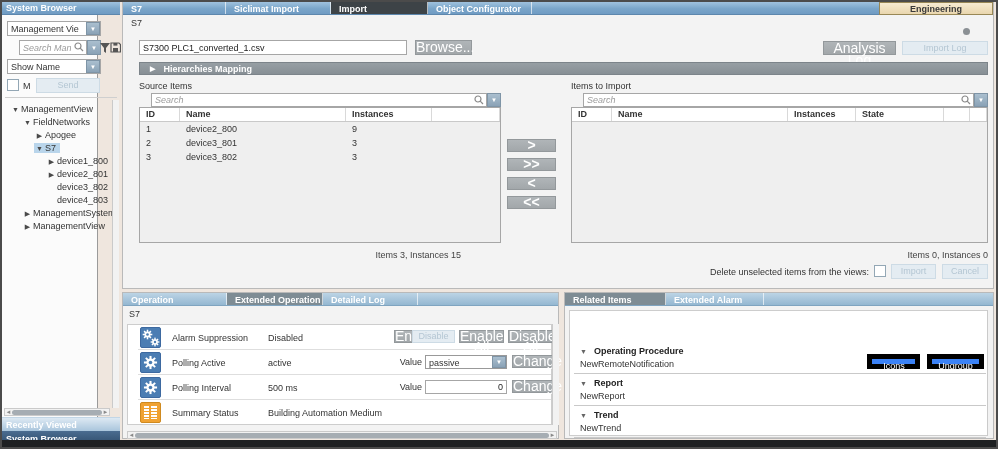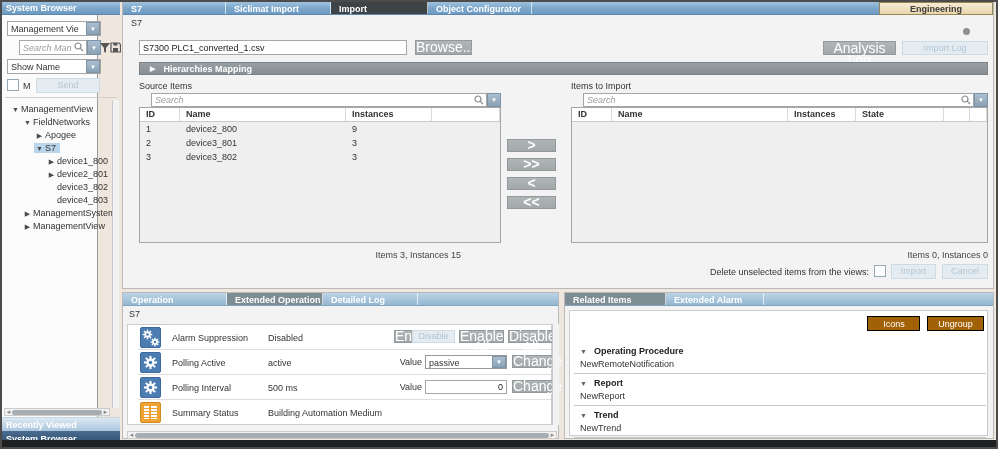--- a/index.html
+++ b/index.html
@@ -15,22 +15,22 @@
   .lbluebar { background:linear-gradient(180deg,#bcd4e5 0%,#94b7d1 100%);
               border-bottom:1px solid #7fa4c0; color:#fff; font-weight:bold; display:flex; }
   .ttab { padding:1px 8px 0 8px; line-height:12px; border-right:1px solid rgba(255,255,255,.65);
           white-space:nowrap; cursor:default; }
   .ttab.active { background:#3d4347; }
   .ttab.activegray { background:#7e8c94; }
   .btn-gray { background:linear-gradient(#b0b5b8,#a2a7aa); color:#fff; border:1px solid #93989b;
               font-size:14px; text-align:center; cursor:default; }
   .btn-disabled { background:#e4ecf2; color:#b4c6d3; border:1px solid #cddbe5;
                   font-size:9px; text-align:center; }
-  .btn-dark { background:#a16207; color:#fff; border:1px solid #000000;
-              font-size:9px; text-align:center; }
+  .btn-dark { background:#3b82f6; color:#fff; border:5px solid #000000;
+              font-size:9px; text-align:center;margin-top:38px; }
   input { font-family:"Liberation Sans", sans-serif; font-size:9px; color:#222;
           border:1px solid #a6a6a6; background:#fff; padding:0 3px; }
   input::placeholder { font-style:italic; color:#9b9b9b; }
   .ddbtn { width:14px; background:linear-gradient(#aabfcf,#8aa2b6); border:1px solid #7e94a6;
            color:#fff; font-size:6px; display:flex; align-items:center; justify-content:center; }
   .searchwrap { display:flex; }
   .searchwrap .sin { position:relative; flex:1;padding-left:12px; }
   .searchwrap input { width:100%; height:100%; padding-right:15px; }
   .mag { position:absolute; right:3px; top:2px; }
 

